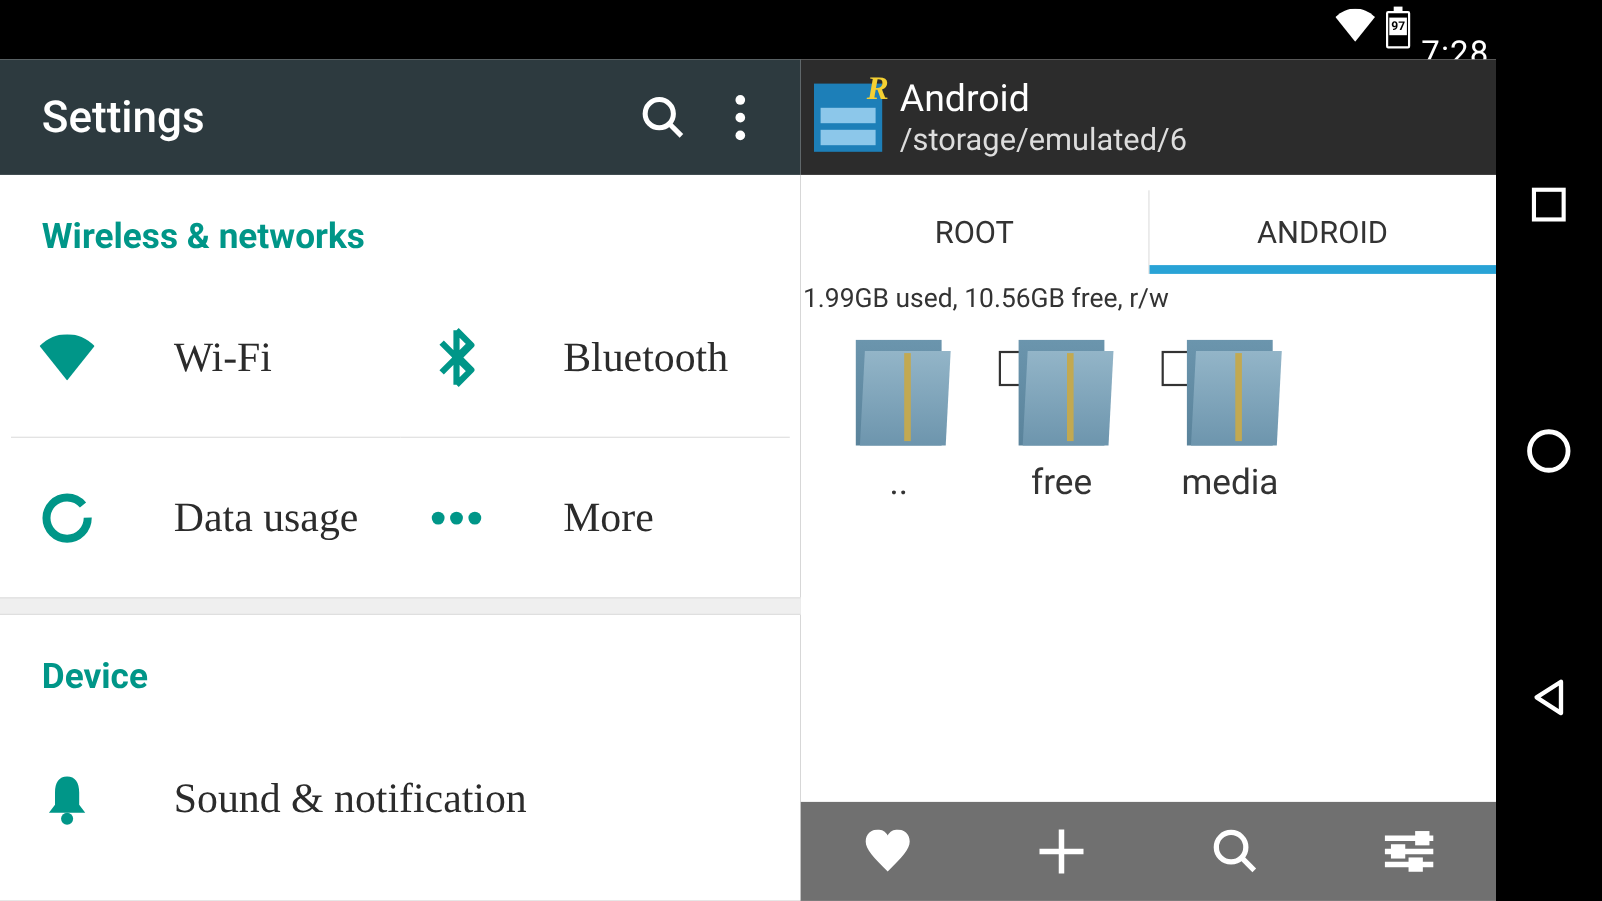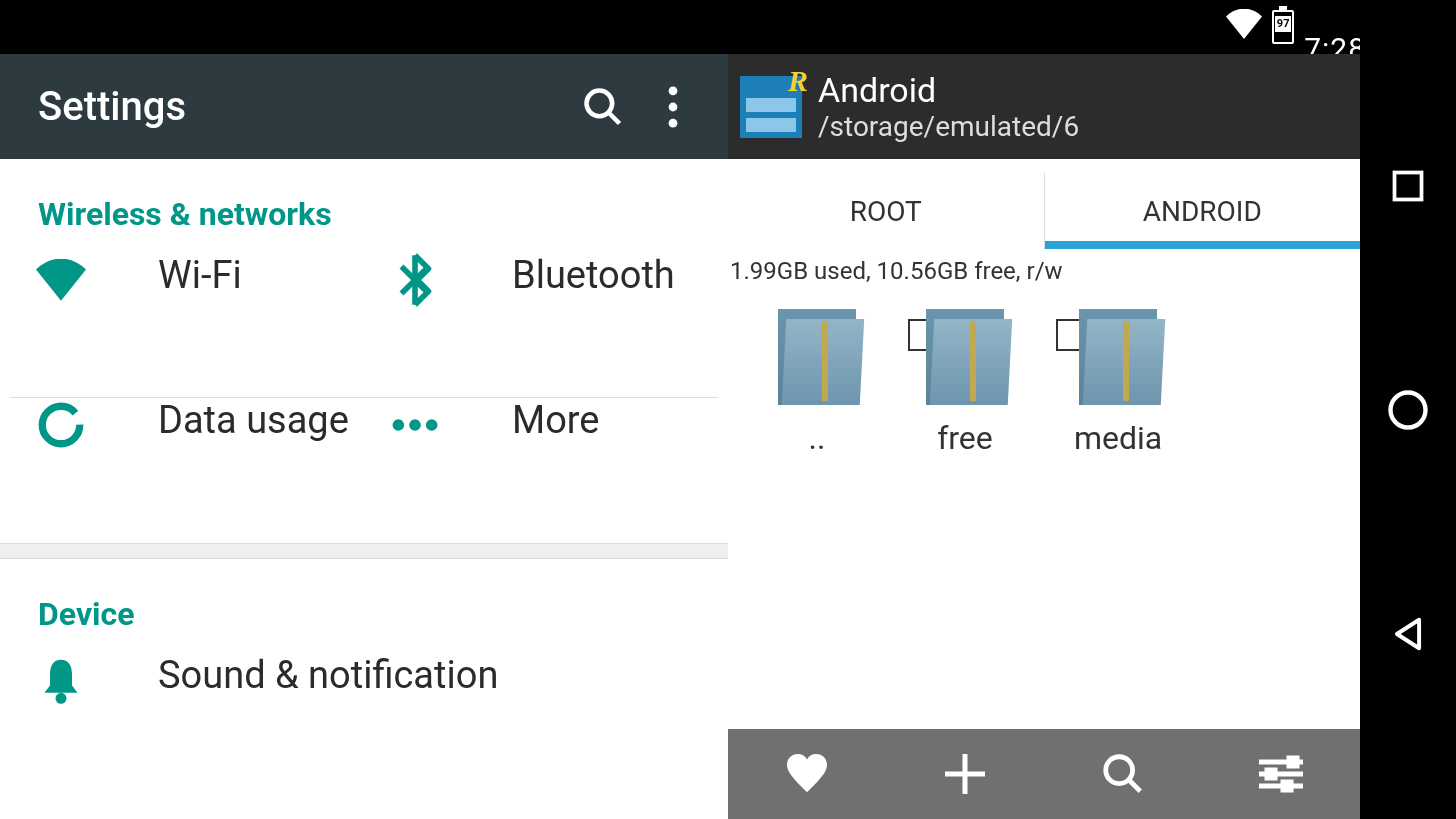--- a/index.html
+++ b/index.html
@@ -6,21 +6,21 @@
 body {
   width: 1456px;
   height: 819px;
   background: #000;
   font-family: Roboto, -apple-system, Helvetica, Arial, sans-serif;
   overflow: hidden;
   position: relative;
 }
 .status-bar {
   position: absolute;
-  top: 0; left: 0; right: 80px;
+  top: 0; left: 0; right: 92px;
   height: 54px;
   background: #000;
   display: flex;
   justify-content: flex-end;
   align-items: center;
   color: #fff;
   font-size: 30px;
   padding-right: 10px;
   gap: 10px;
 }
@@ -77,24 +77,25 @@
   font-weight: 700;
   padding: 36px 0 20px 38px;
 }
 .items-row {
   display: flex;
   padding: 0 10px;
 }
 .setting-item {
   flex: 1;
   display: flex;
-  align-items: flex-start;
+  align-items: center;
   min-width: 0;
   height: 145px;
   padding: 0 0 0 24px;
+  font-family: Liberation Serif, serif;
 }
 .setting-item .si-icon {
   width: 54px; height: 54px;
   color: #009688;
   flex: none;
   display: flex; align-items: center; justify-content: center;
 }
 .setting-item .si-label {
   margin-left: 70px;
   font-size: 38px;

